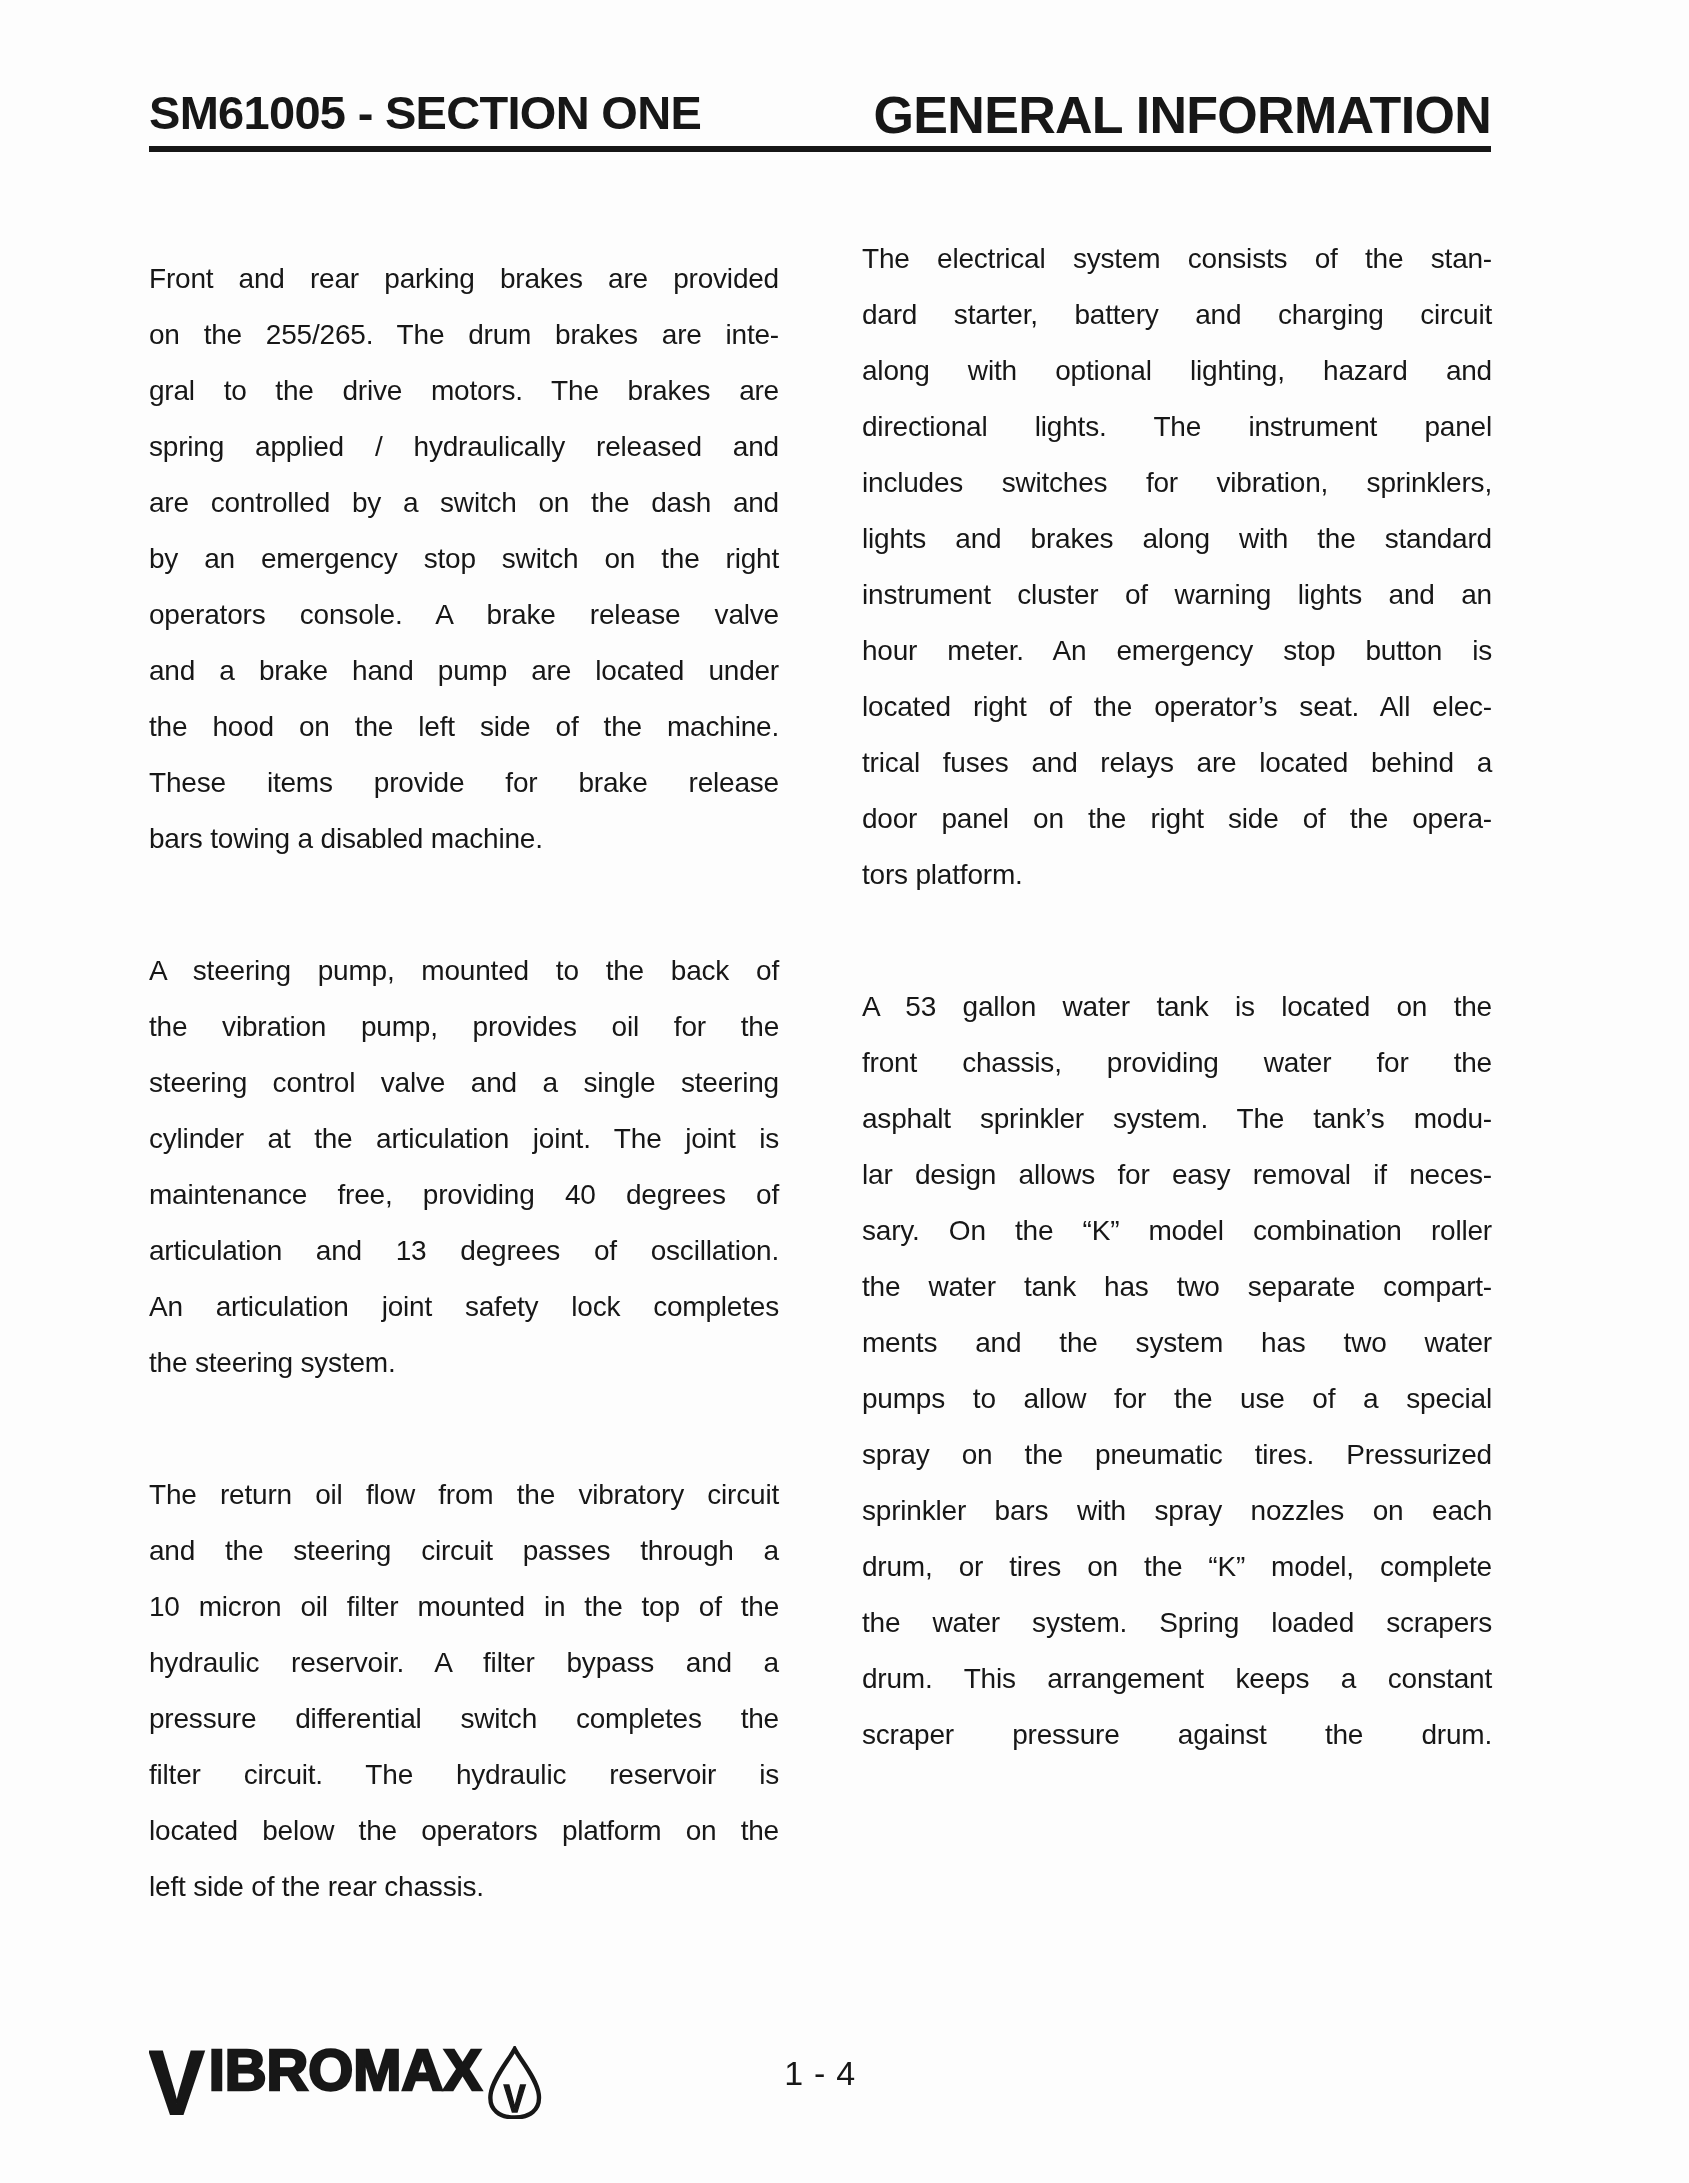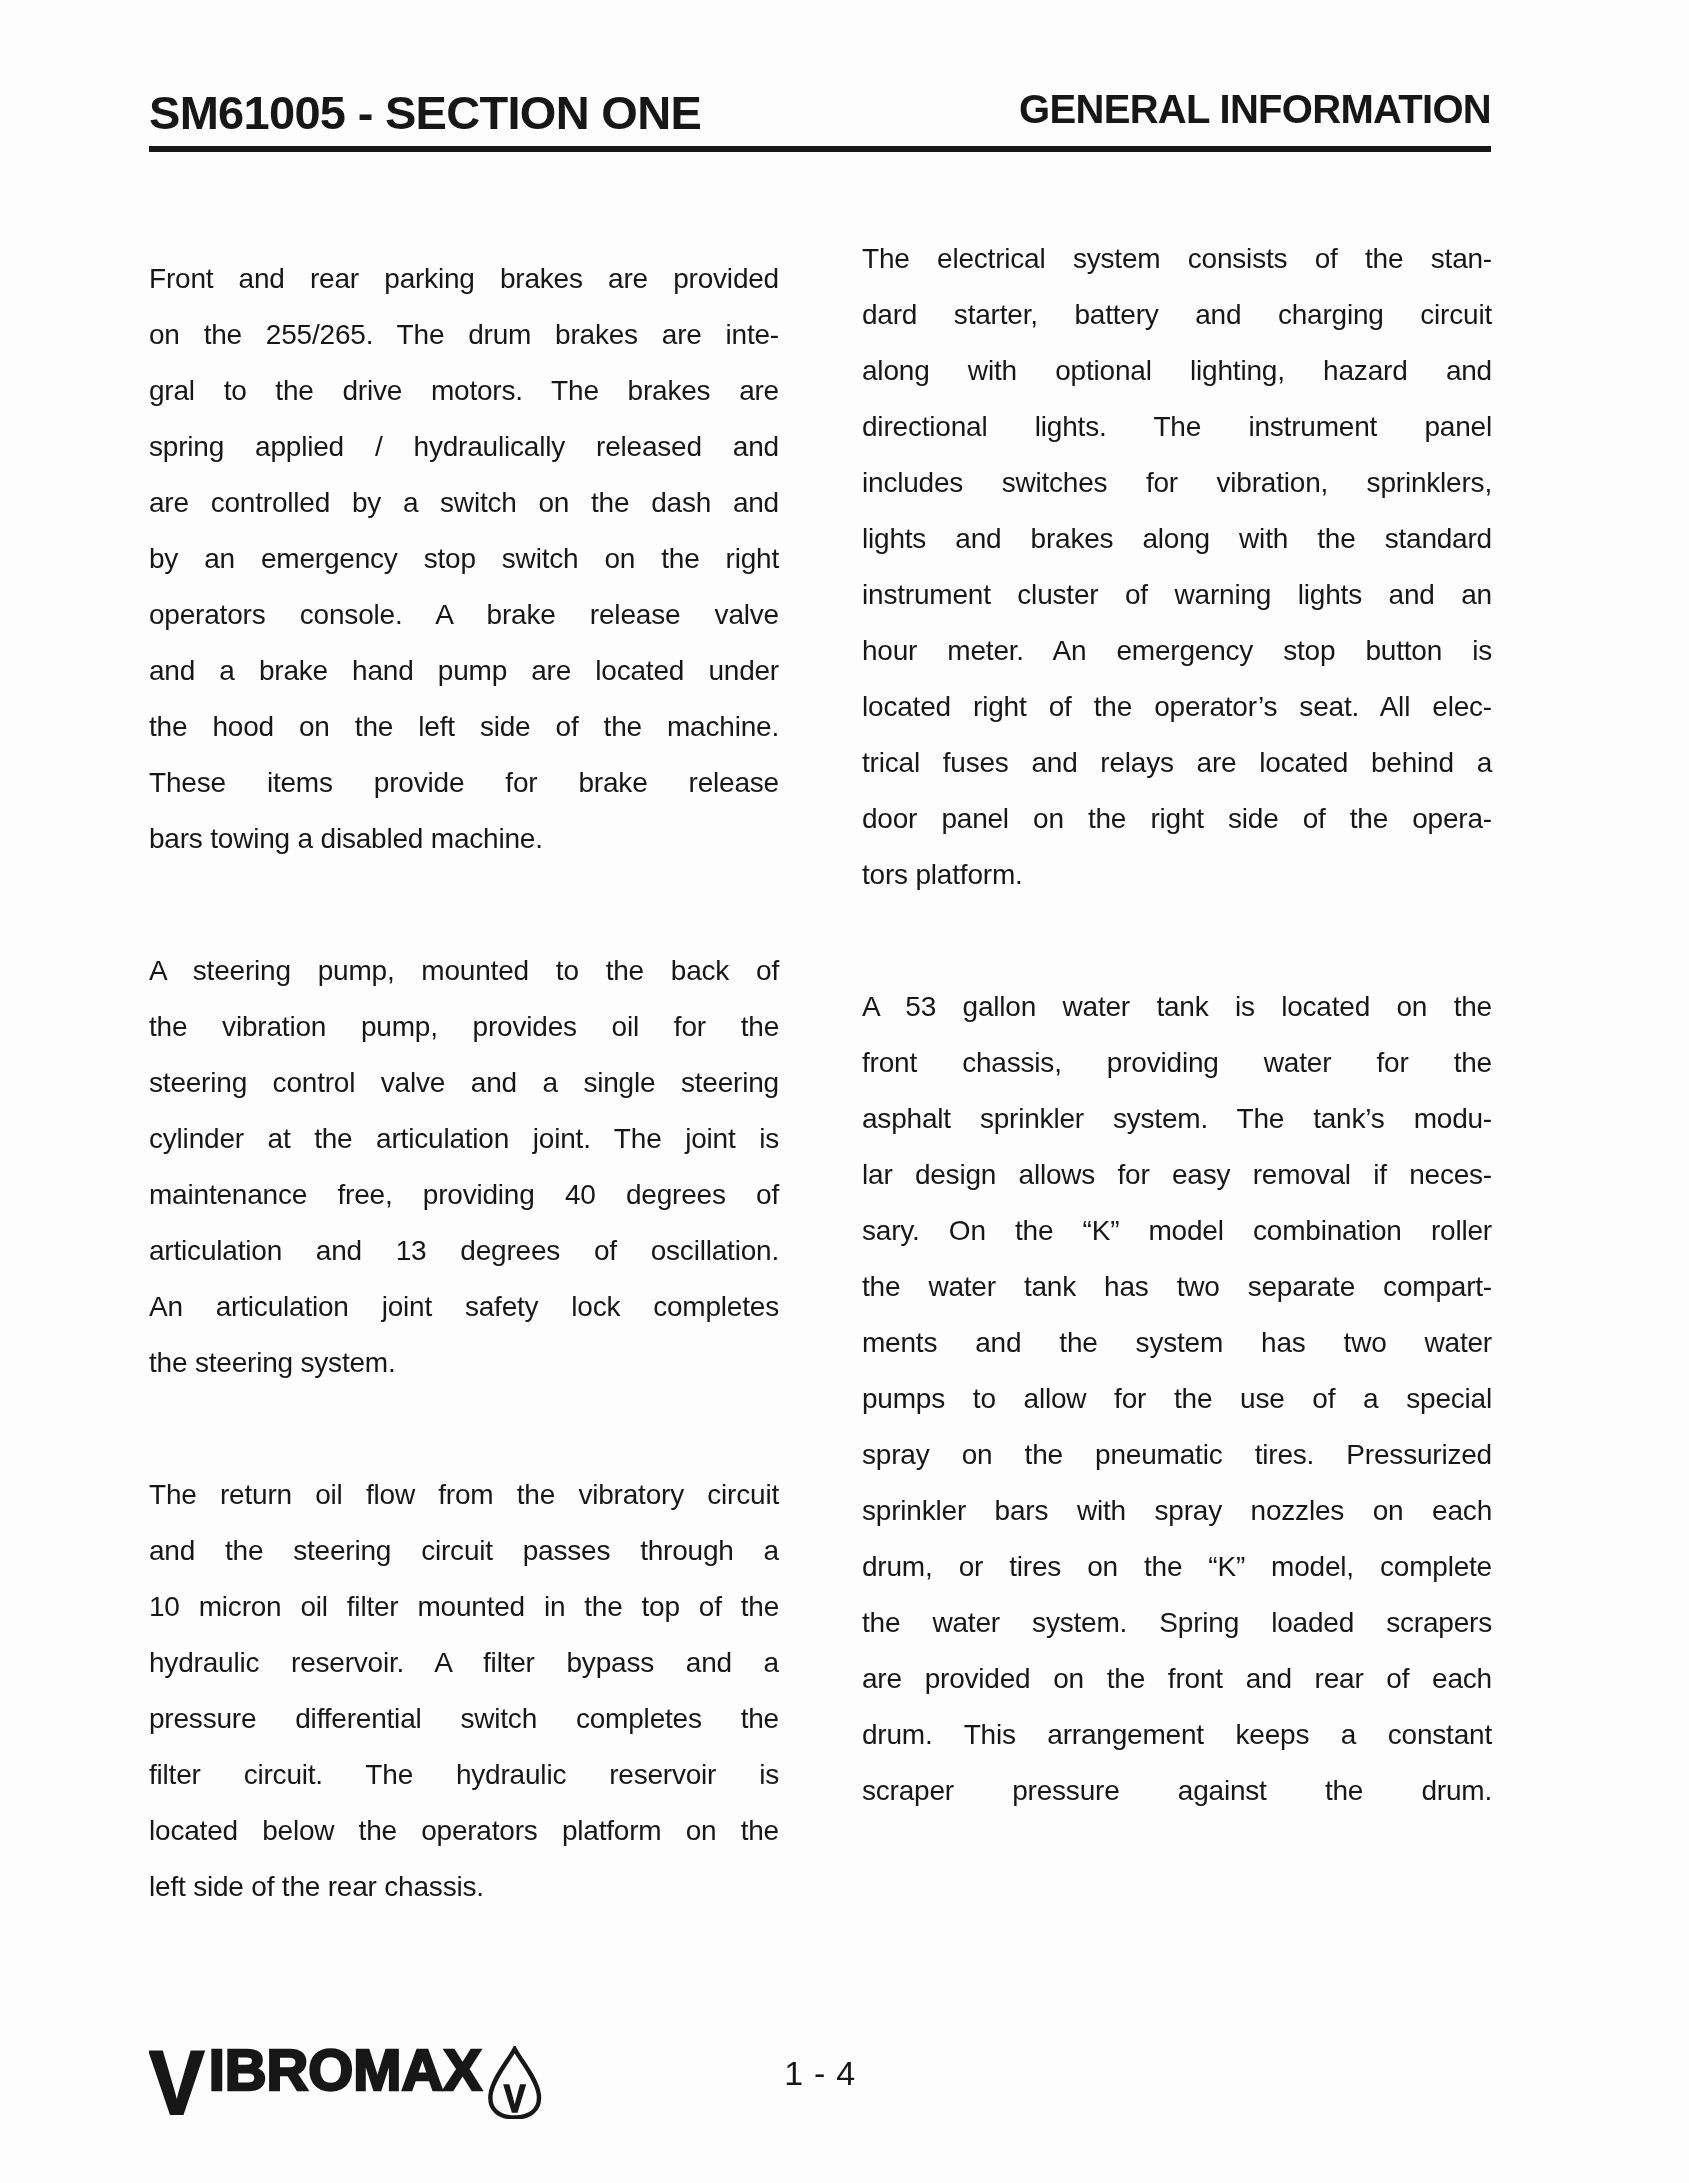--- a/index.html
+++ b/index.html
@@ -11,21 +11,21 @@
     color:#171717;
     overflow:hidden;
   }
   .hdr-left {
     position:absolute; left:149px; top:89px;
     font-size:47px; font-weight:bold; letter-spacing:-0.7px; line-height:1;
     white-space:nowrap;
   }
   .hdr-right {
     position:absolute; left:149px; top:89px; width:1342px;
-    font-size:40px; font-weight:bold; letter-spacing:-0.7px; line-height:1;
+    font-size:52px; font-weight:bold; letter-spacing:-0.7px; line-height:1;
     text-align:right; white-space:nowrap;
   }
   .hdr-rule {
     position:absolute; left:149px; top:146px; width:1342px; height:5.8px;
     background:#171717;
   }
   .col {
     position:absolute; width:630px;
     font-size:28px; line-height:56px; letter-spacing:-0.2px;
   }
@@ -111,21 +111,20 @@
         <div class="tline">asphalt sprinkler system. The tank’s modu-</div>
         <div class="tline">lar design allows for easy removal if neces-</div>
         <div class="tline">sary. On the “K” model combination roller</div>
         <div class="tline">the water tank has two separate compart-</div>
         <div class="tline">ments and the system has two water</div>
         <div class="tline">pumps to allow for the use of a special</div>
         <div class="tline">spray on the pneumatic tires.  Pressurized</div>
         <div class="tline">sprinkler bars with spray nozzles on each</div>
         <div class="tline">drum, or tires on the “K” model, complete</div>
         <div class="tline">the water system. Spring loaded scrapers</div>
-        <div class="tline">are provided on the front and rear of each</div>
         <div class="tline">drum. This arrangement keeps  a constant</div>
         <div class="tline">scraper  pressure  against  the  drum.</div>
       </div>
     </div>
 
   <div class="logo">
     <svg width="397" height="73" viewBox="0 0 545 100">
       <text x="0" y="93" font-size="124" textLength="76" lengthAdjust="spacingAndGlyphs" stroke-width="3">V</text>
       <text x="82" y="60" font-size="79" textLength="375" lengthAdjust="spacingAndGlyphs" stroke-width="3.5">IBROMAX</text>
       <g transform="translate(462,2)">

